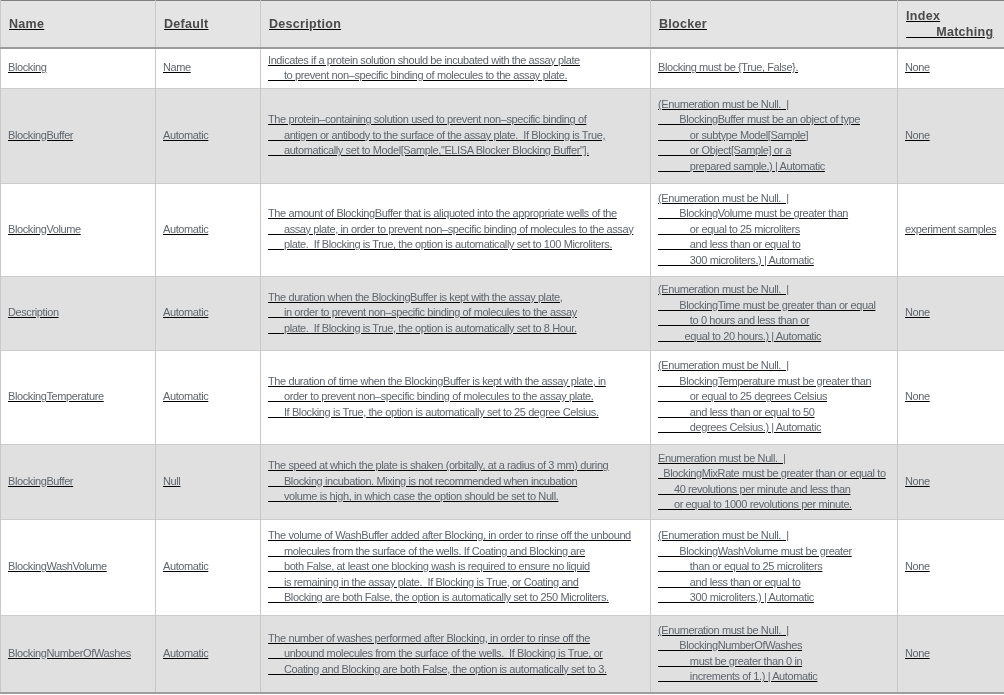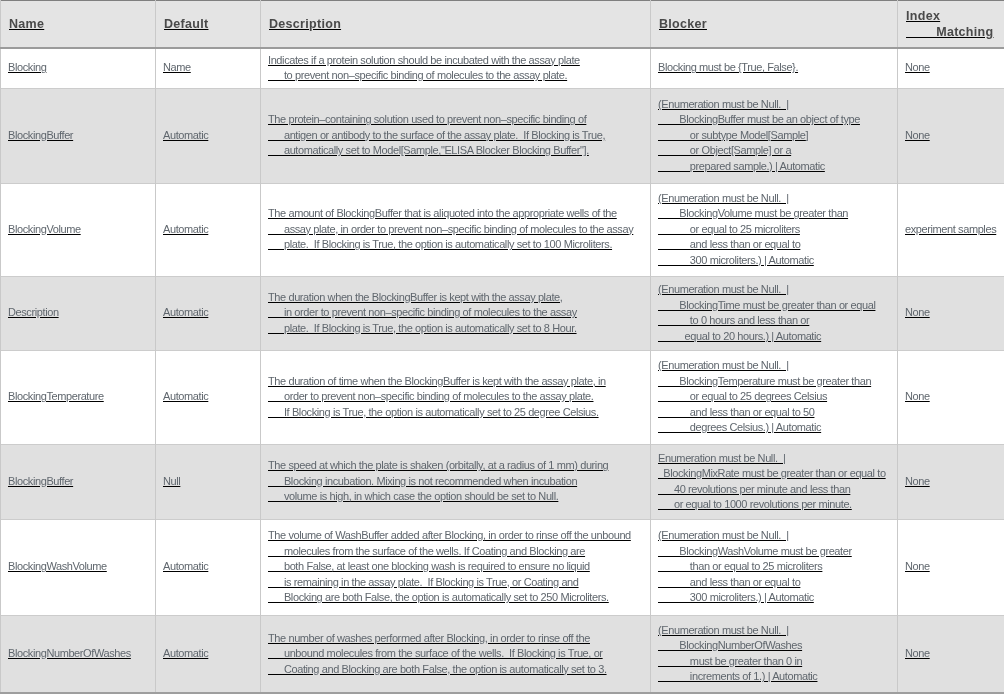--- a/index.html
+++ b/index.html
@@ -126,21 +126,21 @@
       <td>(Enumeration must be Null.  |
         BlockingTemperature must be greater than
             or equal to 25 degrees Celsius
             and less than or equal to 50
             degrees Celsius.) | Automatic</td>
       <td>None</td>
     </tr>
     <tr class="shaded" style="height:75px">
       <td>BlockingBuffer</td>
       <td>Null</td>
-      <td>The speed at which the plate is shaken (orbitally, at a radius of 1 mm) during
+      <td>The speed at which the plate is shaken (orbitally, at a radius of 3 mm) during
       Blocking incubation. Mixing is not recommended when incubation
       volume is high, in which case the option should be set to Null.</td>
       <td>Enumeration must be Null.  |
   BlockingMixRate must be greater than or equal to
       40 revolutions per minute and less than
       or equal to 1000 revolutions per minute.</td>
       <td>None</td>
     </tr>
     <tr class="plain" style="height:96px">
       <td>BlockingWashVolume</td>

